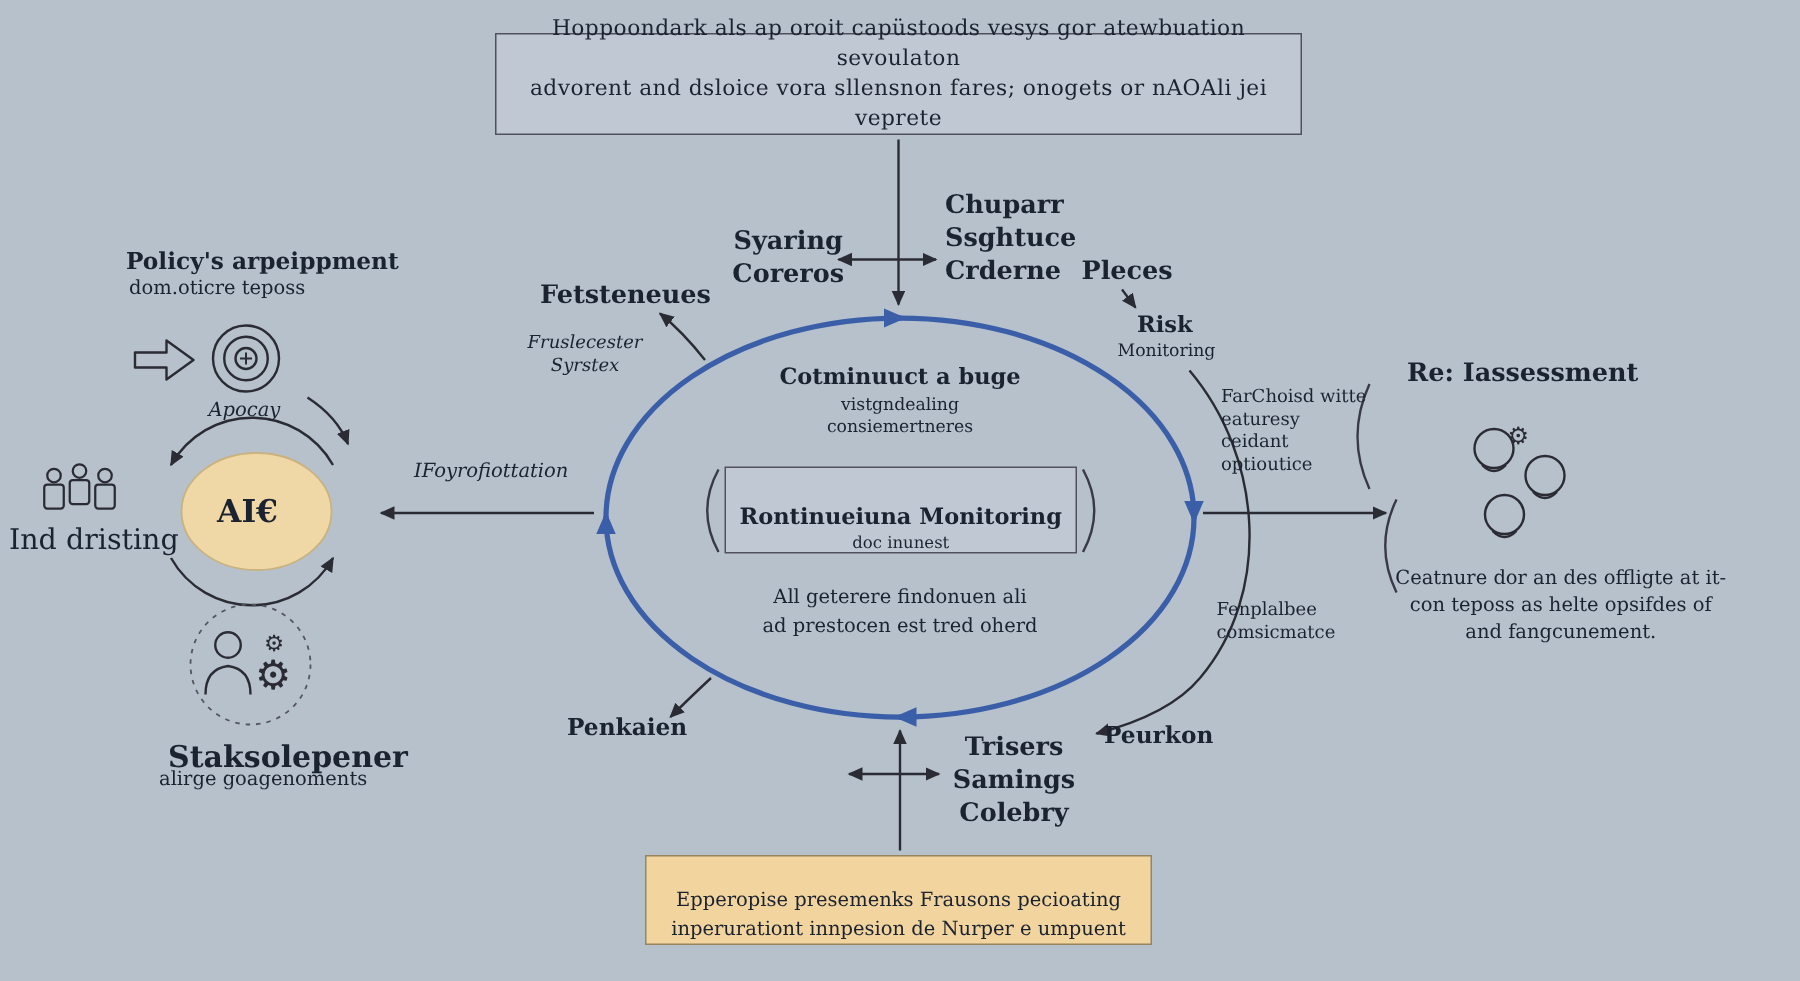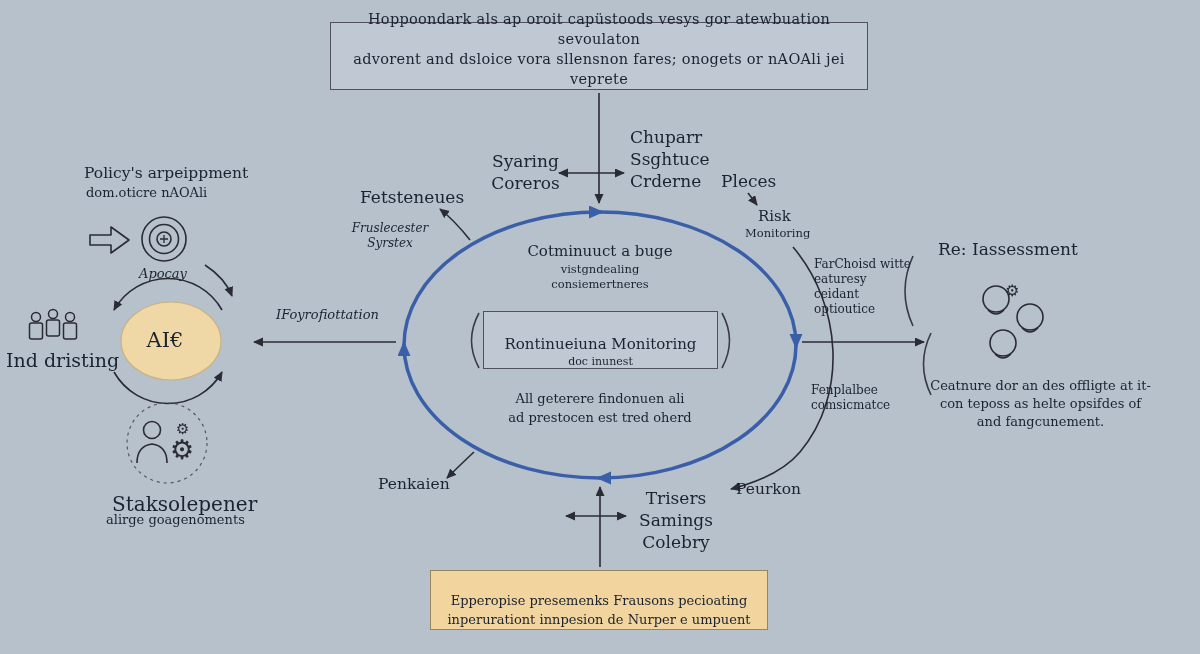--- a/index.html
+++ b/index.html
@@ -1,21 +1,21 @@
 <!DOCTYPE html>
 <html><head>
 <meta charset="utf-8">
 <style>
   *{margin:0;padding:0;box-sizing:border-box}
   html,body{width:1200px;height:654px;overflow:hidden}
   body{background:#b6c1cc;font-family:"DejaVu Serif","Liberation Serif",serif;color:#1b2230}
   #canvas{position:relative;width:1200px;height:654px;background:#b6c1cc}
   svg.shapes{position:absolute;left:0;top:0}
   .label{position:absolute;white-space:pre-line;color:#1b2230}
-  .b{font-weight:normal}
+  .b{font-weight:bold}
   .i{font-style:italic}
   .c{text-align:center}
   .box{position:absolute;border:1.5px solid #50505e;display:flex;align-items:center;justify-content:flex-end;flex-direction:column;text-align:center;background:rgba(255,255,255,0.14)}
 </style>
 </head>
 <body>
 
 <div id="canvas">
 
   <svg class="shapes" width="1200" height="654" viewBox="0 0 1200 654">
@@ -119,41 +119,41 @@
 Crderne</div>
   <div class="label b c" style="left:478px;top:150px;width:95px;font-size:17px;line-height:22px">Syaring
 Coreros</div>
   <div class="label b" style="left:721px;top:171px;font-size:17px">Pleces</div>
   <div class="label b" style="left:758px;top:207px;font-size:15px">Risk</div>
   <div class="label" style="left:745px;top:226px;font-size:11.5px">Monitoring</div>
   <div class="label b" style="left:360px;top:187px;font-size:17px">Fetsteneues</div>
   <div class="label i c" style="left:338px;top:221px;width:104px;font-size:12px;line-height:15px">Fruslecester
 Syrstex</div>
   <div class="label b" style="left:84px;top:164px;font-size:15.5px">Policy's arpeippment</div>
-  <div class="label" style="left:86px;top:185px;font-size:13px">dom.oticre nAOAli</div>
+  <div class="label" style="left:86px;top:185px;font-size:13px">dom.oticre teposs</div>
   <div class="label i" style="left:139px;top:266px;font-size:13px">Apocay</div>
   <div class="label" style="left:6px;top:349px;font-size:19px">Ind dristing</div>
   <div class="label b c" style="left:121px;top:328px;width:88px;font-size:21px">AI€</div>
   <div class="label i" style="left:276px;top:307px;font-size:13px">IFoyrofiottation</div>
   <div class="label b" style="left:112px;top:492px;font-size:20px">Staksolepener</div>
   <div class="label" style="left:106px;top:512px;font-size:13px">alirge goagenoments</div>
   <div class="label b c" style="left:500px;top:242px;width:200px;font-size:15px">Cotminuuct a buge</div>
   <div class="label c" style="left:510px;top:262px;width:180px;font-size:11.5px;line-height:15px">vistgndealing
 consiemertneres</div>
   <div class="label c" style="left:470px;top:389px;width:260px;font-size:13px;line-height:19px">All geterere findonuen ali
 ad prestocen est tred oherd</div>
   <div class="label b" style="left:938px;top:239px;font-size:17px">Re: Iassessment</div>
   <div class="label" style="left:814px;top:257px;font-size:12px;line-height:15px">FarChoisd witte
 eaturesy
 ceidant
 optioutice</div>
   <div class="label c" style="left:918px;top:377px;width:245px;font-size:13px;line-height:18px">Ceatnure dor an des offligte at it-
 con teposs as helte opsifdes of
 and fangcunement.</div>
-  <div class="label" style="left:811px;top:383px;font-size:12px;line-height:15px">Fenplalbee
+  <div class="label" style="left:811px;top:399px;font-size:12px;line-height:15px">Fenplalbee
 comsicmatce</div>
   <div class="label b" style="left:736px;top:480px;font-size:15.5px">Peurkon</div>
   <div class="label b" style="left:378px;top:475px;font-size:15.5px">Penkaien</div>
   <div class="label b c" style="left:626px;top:487px;width:100px;font-size:17px;line-height:22px">Trisers
 Samings
 Colebry</div>
 
 </div>
 
 </body></html>

